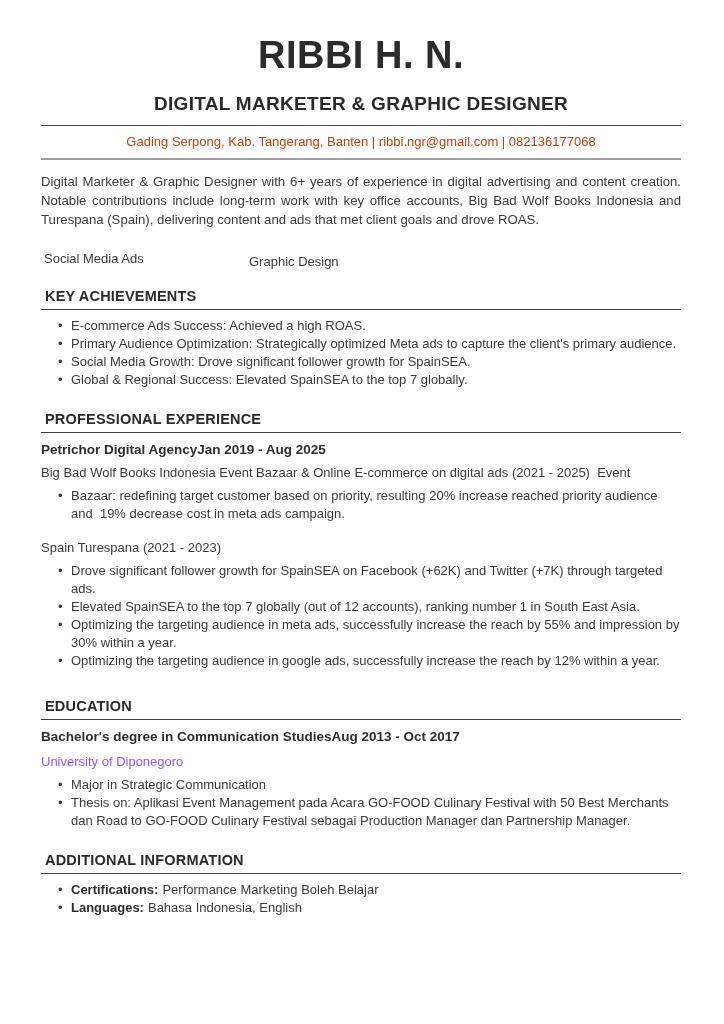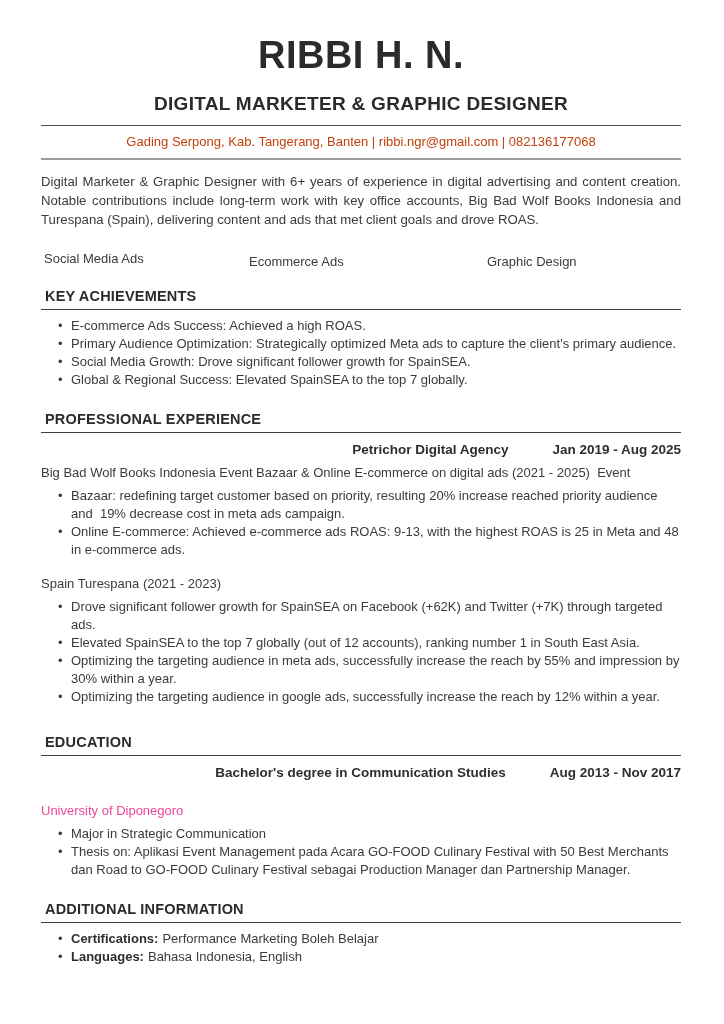--- a/index.html
+++ b/index.html
@@ -50,52 +50,50 @@
   .expertise-row .col-2 { width: 238px; position: relative; top: 3px; }
   .expertise-row .col-3 { flex: 1; position: relative; top: 3px; }
   ul.bullets {
     list-style: none;
     margin: 7px 0 0 16px;
     font-size: 13px; line-height: 18px; color: #3b3b3b;
   }
   ul.bullets li { position: relative; padding-left: 14px; white-space: pre-wrap; }
   ul.bullets li::before { content: "\2022"; position: absolute; left: 1px; top: 0; color: #3b3b3b; }
   .job-row, .degree-row {
-    display: flex; justify-content: flex-end;
+    display: flex; justify-content: flex-start;
     margin-top: 8px;
     font-size: 13.5px; font-weight: 700; color: #2e2e2e;
     line-height: 18px;
-    gap: 44px;
   }
   .proj-title {
     margin-top: 5px; font-size: 13px; line-height: 18px;
     color: #3b3b3b; white-space: pre-wrap;
   }
   .proj-title.second { margin-top: 16px; }
-  .school { margin-top: 20px; font-size: 13px; line-height: 18px; color: #ec4899; }
+  .school { margin-top: 7px; font-size: 13px; line-height: 18px; color: #8b5cf6; }
   ul.bullets.tight { margin-top: 5px; }
   .addl-label { font-weight: 700; color: #2e2e2e; margin-right: 4px; }
   section.education { margin-top: 28px; }
 </style>
 </head>
 <body>
 
 <div class="page">
 
   <h1 class="name">RIBBI H. N.</h1>
   <h2 class="role">DIGITAL MARKETER &amp; GRAPHIC DESIGNER</h2>
 
   <div class="contact-strip">Gading Serpong, Kab. Tangerang, Banten | ribbi.ngr@gmail.com | 082136177068</div>
 
   <p class="summary">Digital Marketer &amp; Graphic Designer with 6+ years of experience in digital advertising and content creation. Notable contributions include long-term work with key office accounts, Big Bad Wolf Books Indonesia and Turespana (Spain), delivering content and ads that met client goals and drove ROAS.</p>
 
   <section>
     <div class="expertise-row">
       <span class="col-1">Social Media Ads</span>
-      <span class="col-2">Ecommerce Ads</span>
       <span class="col-3">Graphic Design</span>
     </div>
   </section>
 
   <section>
     <h3 class="sec-heading">KEY ACHIEVEMENTS</h3>
     <ul class="bullets">
       <li>E-commerce Ads Success: Achieved a high ROAS.</li>
       <li>Primary Audience Optimization: Strategically optimized Meta ads to capture the client's primary audience.</li>
       <li>Social Media Growth: Drove significant follower growth for SpainSEA.</li>
@@ -105,36 +103,35 @@
 
   <section>
     <h3 class="sec-heading">PROFESSIONAL EXPERIENCE</h3>
     <div class="job-row">
       <span>Petrichor Digital Agency</span>
       <span>Jan 2019 - Aug 2025</span>
     </div>
     <div class="proj-title">Big Bad Wolf Books Indonesia Event Bazaar &amp; Online E-commerce on digital ads (2021 - 2025)  Event</div>
     <ul class="bullets tight">
       <li>Bazaar: redefining target customer based on priority, resulting 20% increase reached priority audience and  19% decrease cost in meta ads campaign.</li>
-      <li>Online E-commerce: Achieved e-commerce ads ROAS: 9-13, with the highest ROAS is 25 in Meta and 48 in e-commerce ads.</li>
     </ul>
     <div class="proj-title second">Spain Turespana (2021 - 2023)</div>
     <ul class="bullets tight">
       <li>Drove significant follower growth for SpainSEA on Facebook (+62K) and Twitter (+7K) through targeted ads.</li>
       <li>Elevated SpainSEA to the top 7 globally (out of 12 accounts), ranking number 1 in South East Asia.</li>
       <li>Optimizing the targeting audience in meta ads, successfully increase the reach by 55% and impression by 30% within a year.</li>
       <li>Optimizing the targeting audience in google ads, successfully increase the reach by 12% within a year.</li>
     </ul>
   </section>
 
   <section class="education">
     <h3 class="sec-heading">EDUCATION</h3>
     <div class="degree-row">
       <span>Bachelor's degree in Communication Studies</span>
-      <span>Aug 2013 - Nov 2017</span>
+      <span>Aug 2013 - Oct 2017</span>
     </div>
     <div class="school">University of Diponegoro</div>
     <ul class="bullets tight">
       <li>Major in Strategic Communication</li>
       <li>Thesis on: Aplikasi Event Management pada Acara GO-FOOD Culinary Festival with 50 Best Merchants dan Road to GO-FOOD Culinary Festival sebagai Production Manager dan Partnership Manager.</li>
     </ul>
   </section>
 
   <section>
     <h3 class="sec-heading">ADDITIONAL INFORMATION</h3>

